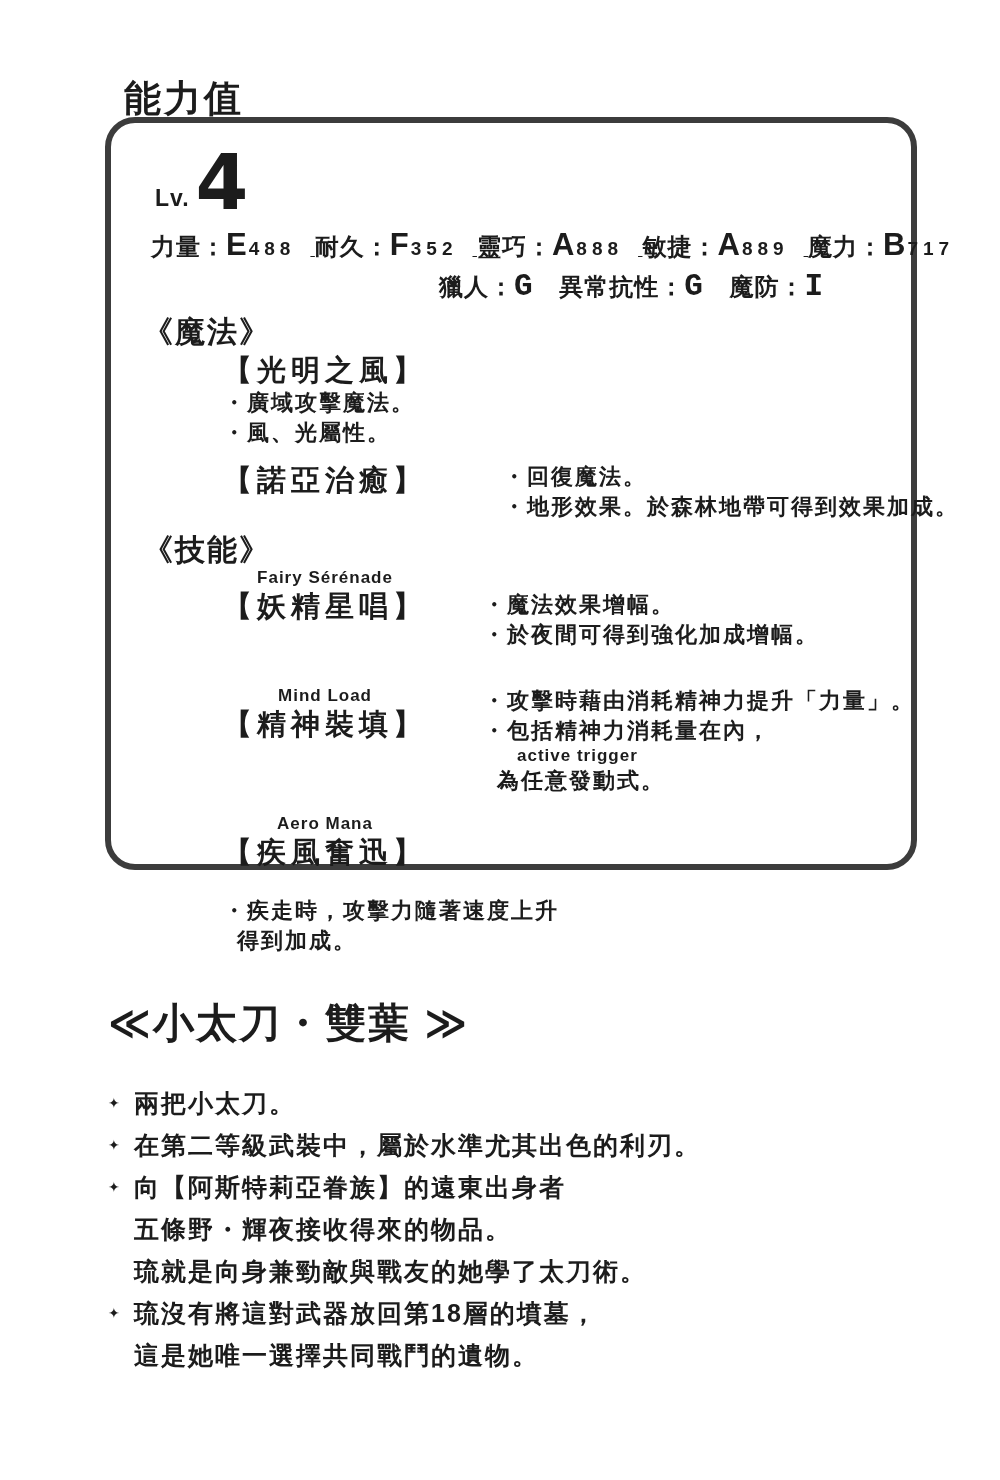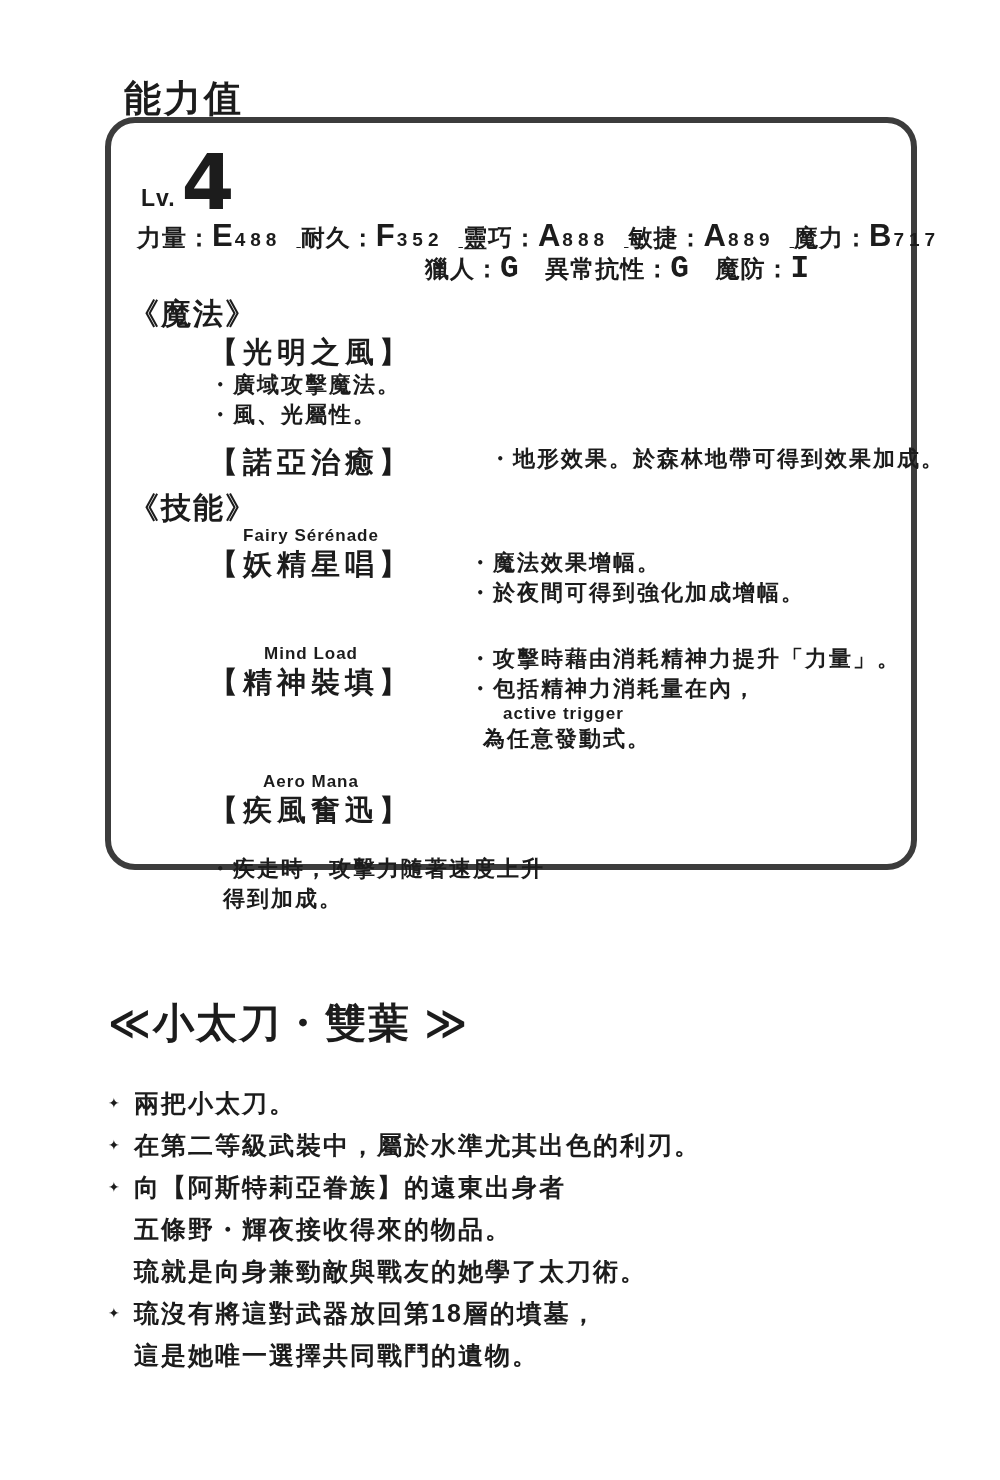--- a/index.html
+++ b/index.html
@@ -10,27 +10,27 @@
     font-family:"Liberation Sans","DejaVu Sans",sans-serif;
   }
   .page-title{
     position:absolute; left:124px; top:74px;
     font-size:37px; letter-spacing:3px;
   }
   .status-box{
     position:absolute; left:105px; top:117px;
     width:812px; height:753px;
     border:6px solid #3c3c3c; border-radius:30px;
-    background:#ffffff; overflow:visible;
+    background:#ffffff; overflow:visible;padding-left:14px;
   }
   .lv-row{ display:flex; align-items:flex-end; margin:20px 0 0 30px; height:74px; }
   .lv-label{ font-size:23px; letter-spacing:1px; margin-bottom:5px; }
   .lv-value{ font-size:76px; line-height:0.88; margin-left:6px; font-family:"DejaVu Sans",sans-serif; }
 
-  .stats-row1{ margin:8px 0 0 26px; white-space:nowrap; line-height:22px;text-decoration:underline; }
+  .stats-row1{ margin:8px 0 0 26px; white-space:nowrap; line-height:40px;text-decoration:underline; }
   .stats-row2{ margin:2px 0 0 314px; white-space:nowrap; line-height:30px;font-family:Liberation Mono, monospace; }
   .stat-group{ display:inline-block; margin-right:15px; }
   .stat-label{ font-size:24px; letter-spacing:1px; }
   .stat-grade{ font-size:31px; letter-spacing:2px; }
   .stat-value{ font-size:19px; letter-spacing:5px; }
 
   .section-label{ font-size:30px; letter-spacing:2px; margin:12px 0 0 18px; line-height:28px; }
 
   .entry{ display:flex; align-items:flex-start; margin-left:70px; }
   .entry-namecol{ width:260px; text-align:center; flex-shrink:0; }
@@ -107,20 +107,21 @@
       <div>・廣域攻擊魔法。</div>
       <div>・風、光屬性。</div>
     </div>
   </div>
 
   <div class="entry row-magic-2">
     <div class="entry-namecol">
       <div class="entry-name">【諾亞治癒】</div>
     </div>
     <div class="entry-desc">
+      <div>・回復魔法。</div>
       <div>・地形效果。於森林地帶可得到效果加成。</div>
     </div>
   </div>
 
   <div class="section-label skills-label">《技能》</div>
 
   <div class="entry row-skill-1">
     <div class="entry-namecol">
       <div class="entry-ruby">Fairy Sérénade</div>
       <div class="entry-name">【妖精星唱】</div>

